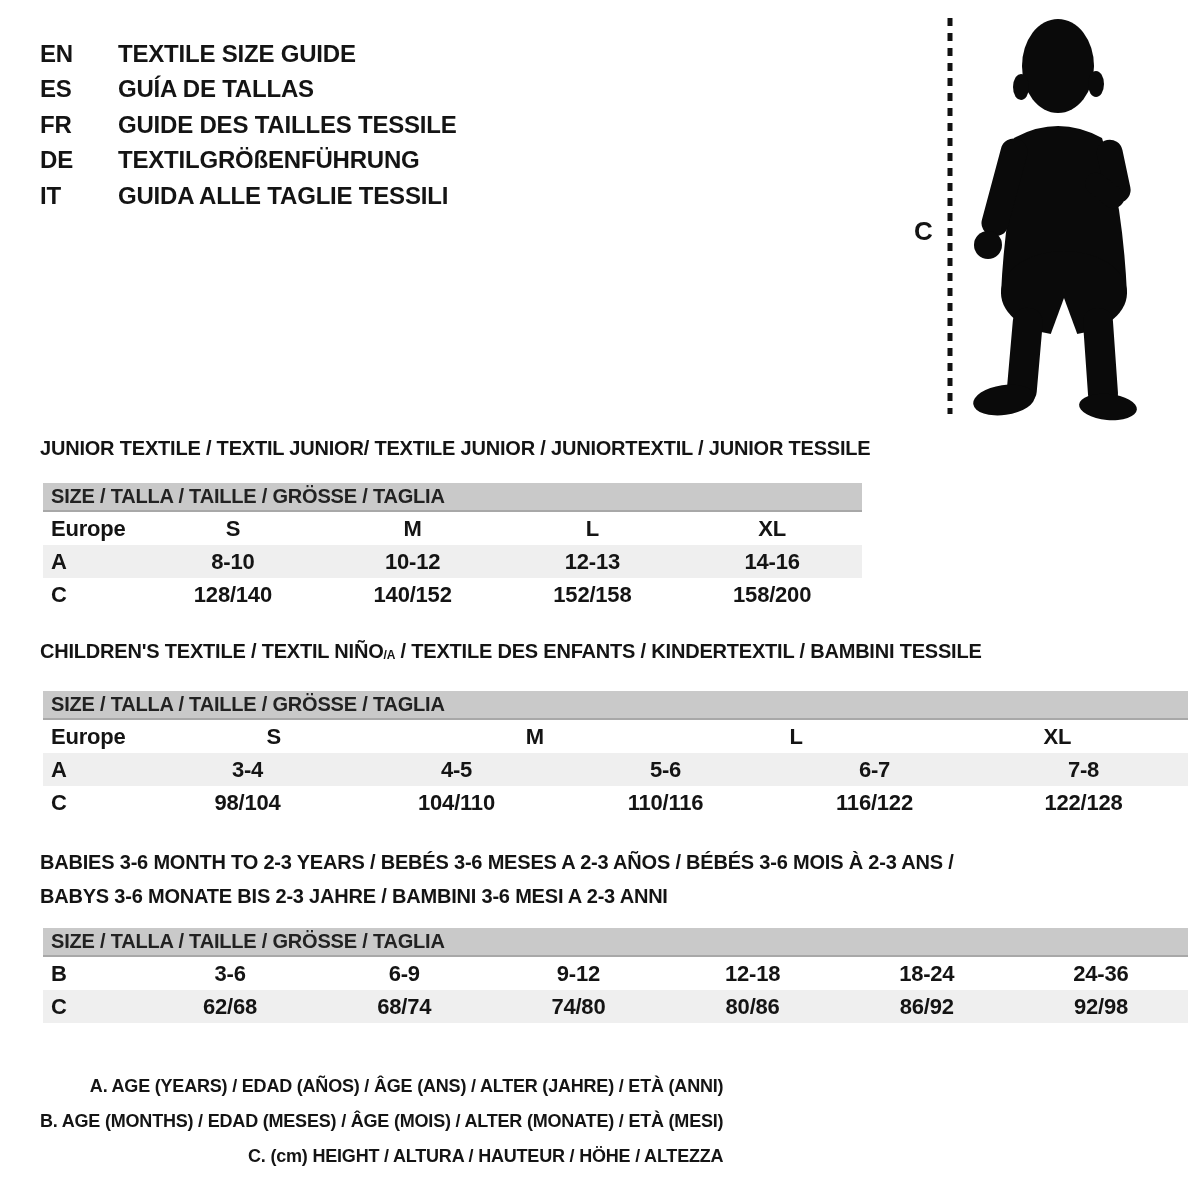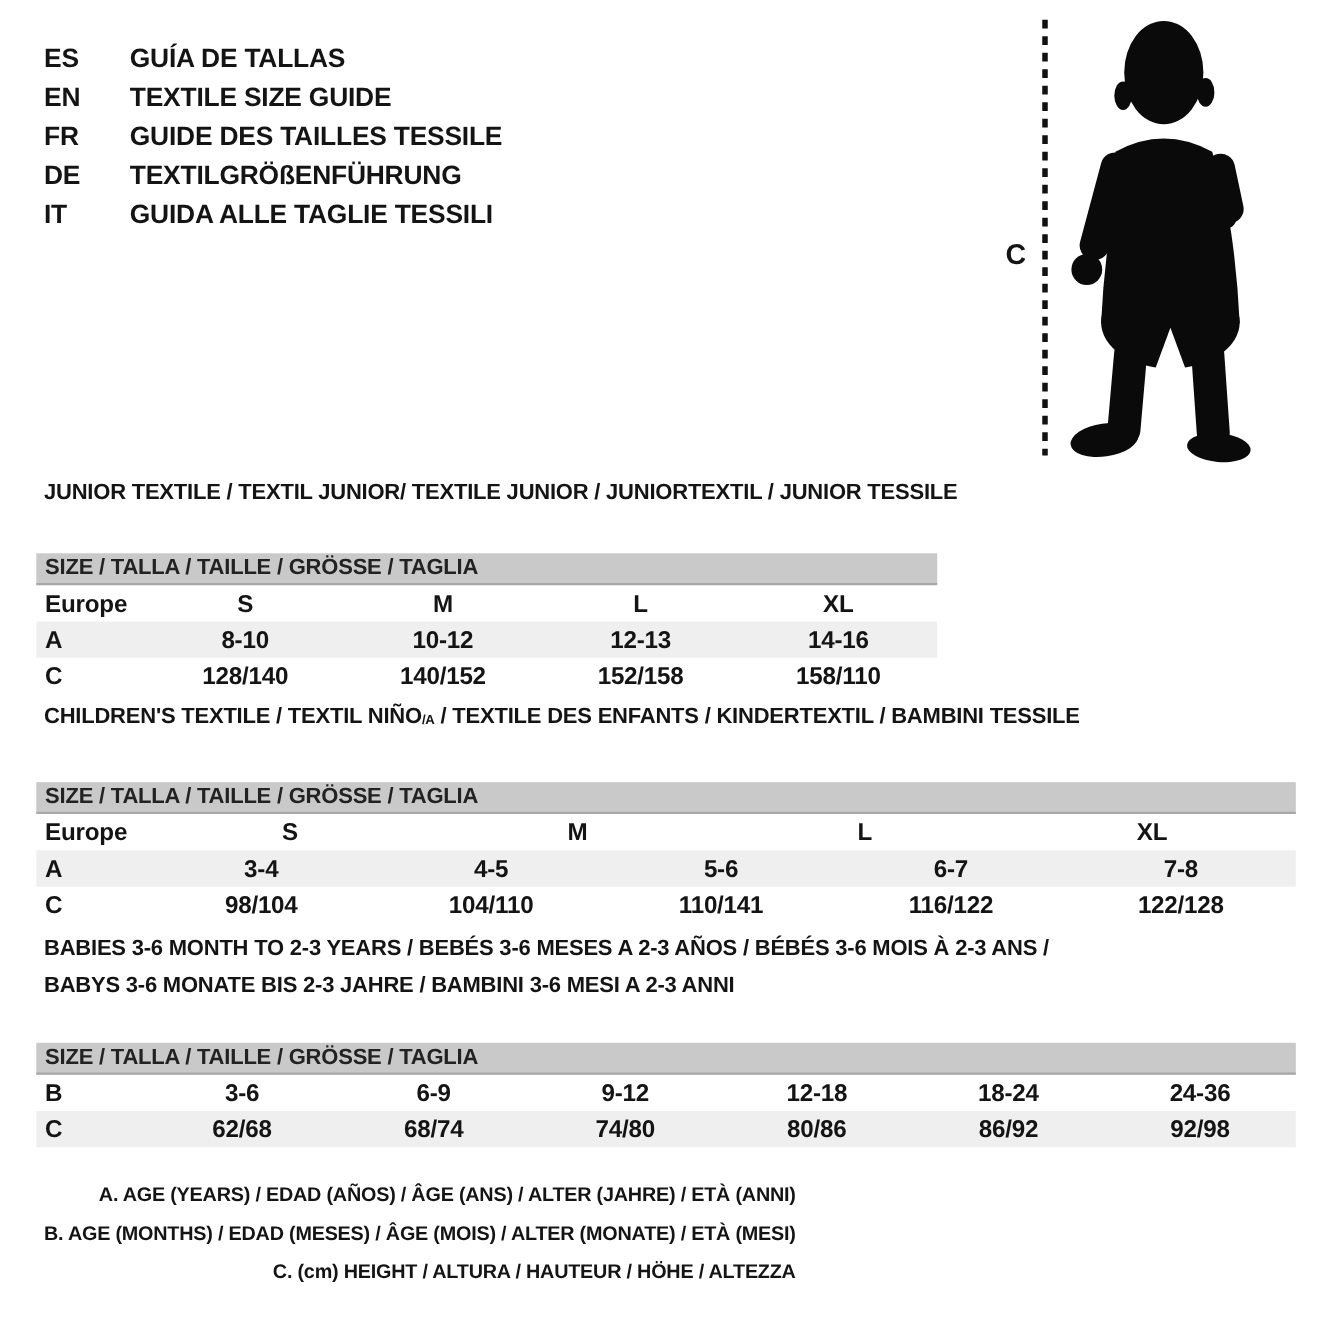--- a/index.html
+++ b/index.html
@@ -12,21 +12,21 @@
   .lang-list{position:absolute;left:40px;top:36px;}
   .lang-row{display:flex;height:35.5px;align-items:center;font-size:24px;}
   .lang-code{width:78px;}
   
   .figure-svg{position:absolute;left:900px;top:0;width:300px;height:430px;}
   .figure-c{position:absolute;left:914px;top:216px;font-size:26px;}
   
   .sec-title{position:absolute;left:40px;font-size:20px;white-space:nowrap;}
   .sub-sm{font-size:12px;vertical-align:-1px;}
   
-  .size-table{position:absolute;left:33px;margin-top:20px;}
+  .size-table{position:absolute;left:43px;}
   .t1{top:483px;width:819px;}
   .t2{top:691px;width:1145px;}
   .t3{top:928px;width:1145px;}
   .hdr-bar{
     height:27px;line-height:27px;background:#c9c9c9;border-bottom:2px solid #a8a8a8;
     padding-left:8px;font-size:20px;color:#222;
   }
   .trow{display:flex;height:33px;line-height:33px;font-size:22px;}
   .trow.stripe{background:#efefef;}
   .lbl{width:100px;padding-left:8px;box-sizing:border-box;text-align:left;}
@@ -35,26 +35,26 @@
   .legend{position:absolute;left:40px;top:1076px;}
   .legend-line{font-size:18px;line-height:21px;margin-bottom:14px;white-space:nowrap;text-align:right;}
 </style>
 </head>
 <body>
 
 <div class="page">
 
   <div class="lang-list">
     <div class="lang-row">
+      <span class="lang-code">EN</span>
+      <span class="lang-label">TEXTILE SIZE GUIDE</span>
+    </div>
+    <div class="lang-row">
       <span class="lang-code">ES</span>
       <span class="lang-label">GUÍA DE TALLAS</span>
-    </div>
-    <div class="lang-row">
-      <span class="lang-code">EN</span>
-      <span class="lang-label">TEXTILE SIZE GUIDE</span>
     </div>
     <div class="lang-row">
       <span class="lang-code">FR</span>
       <span class="lang-label">GUIDE DES TAILLES TESSILE</span>
     </div>
     <div class="lang-row">
       <span class="lang-code">DE</span>
       <span class="lang-label">TEXTILGRÖßENFÜHRUNG</span>
     </div>
     <div class="lang-row">
@@ -99,21 +99,21 @@
       <div class="cell">8-10</div>
       <div class="cell">10-12</div>
       <div class="cell">12-13</div>
       <div class="cell">14-16</div>
     </div>
     <div class="trow">
       <div class="lbl">C</div>
       <div class="cell">128/140</div>
       <div class="cell">140/152</div>
       <div class="cell">152/158</div>
-      <div class="cell">158/110</div>
+      <div class="cell">158/200</div>
     </div>
   </div>
 
   <div class="sec-title" style="top:640px"><span>CHILDREN'S TEXTILE / TEXTIL NIÑO</span><span class="sub-sm">/A</span><span> / TEXTILE DES ENFANTS / KINDERTEXTIL / BAMBINI TESSILE</span></div>
   <div class="size-table t2">
     <div class="hdr-bar">SIZE / TALLA / TAILLE / GRÖSSE / TAGLIA</div>
     <div class="trow">
       <div class="lbl">Europe</div>
       <div class="cell">S</div>
       <div class="cell">M</div>
@@ -125,21 +125,21 @@
       <div class="cell">3-4</div>
       <div class="cell">4-5</div>
       <div class="cell">5-6</div>
       <div class="cell">6-7</div>
       <div class="cell">7-8</div>
     </div>
     <div class="trow">
       <div class="lbl">C</div>
       <div class="cell">98/104</div>
       <div class="cell">104/110</div>
-      <div class="cell">110/141</div>
+      <div class="cell">110/116</div>
       <div class="cell">116/122</div>
       <div class="cell">122/128</div>
     </div>
   </div>
 
   <div class="sec-title" style="top:851px">BABIES 3-6 MONTH TO 2-3 YEARS / BEBÉS 3-6 MESES A 2-3 AÑOS / BÉBÉS 3-6 MOIS À 2-3 ANS /</div>
   <div class="sec-title" style="top:885px">BABYS 3-6 MONATE BIS 2-3 JAHRE / BAMBINI 3-6 MESI A 2-3 ANNI</div>
   <div class="size-table t3">
     <div class="hdr-bar">SIZE / TALLA / TAILLE / GRÖSSE / TAGLIA</div>
     <div class="trow">

